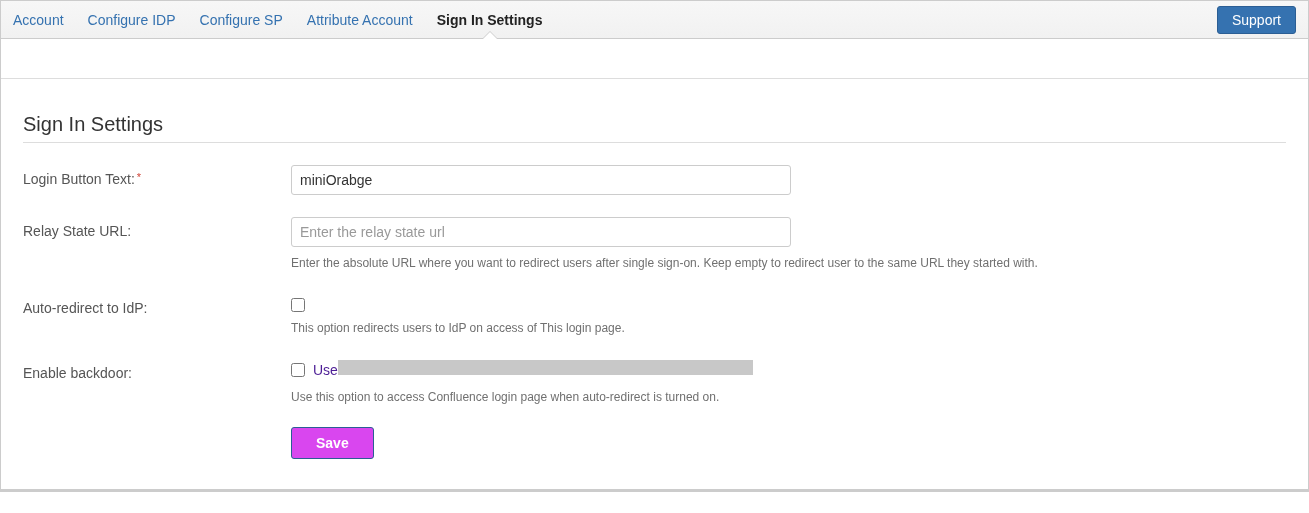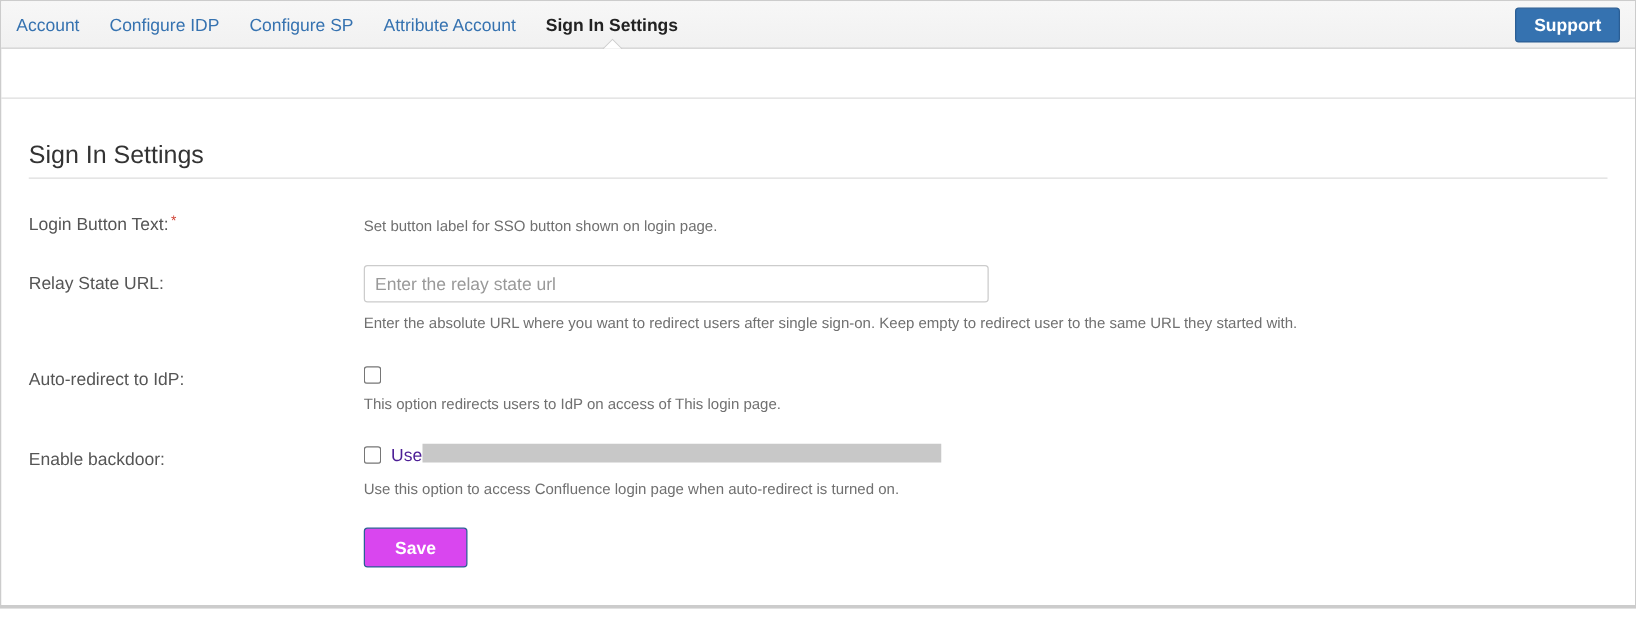--- a/index.html
+++ b/index.html
@@ -65,21 +65,21 @@
     border-bottom: 8px solid #ccc;
   }
   .support-btn {
     margin-left: auto;
     margin-right: 8px;
     background: #3572b0;
     color: #fff;
     border: 1px solid #2b5e94;
     border-radius: 3px;
     padding: 5px 14px;
-    font-weight: bold;
+    font-weight: normal;
     cursor: pointer;
     font-size: 14px;
   }
   .content-wrap {
     padding: 0;
   }
   .spacer-bar {
     height: 40px;
     border-bottom: 1px solid #ddd;
   }
@@ -189,21 +189,21 @@
   <div class="content-wrap">
     <div class="spacer-bar"></div>
     <div class="content">
       <h2 class="section-title">Sign In Settings</h2>
 
       <div class="form-row">
         <div class="form-label">
           <span>Login Button Text:</span><span class="req">*</span>
         </div>
         <div class="form-field">
-          <div class="help">Set button label for SSO button shown on login page.</div>
+          <input class="text-input" type="text" value="miniOrabge" style="">
         </div>
       </div>
 
       <div class="form-row">
         <div class="form-label">Relay State URL:</div>
         <div class="form-field">
           <input class="text-input" type="text" placeholder="Enter the relay state url" style="">
           <div class="help">Enter the absolute URL where you want to redirect users after single sign-on. Keep empty to redirect user to the same URL they started with.</div>
         </div>
       </div>

